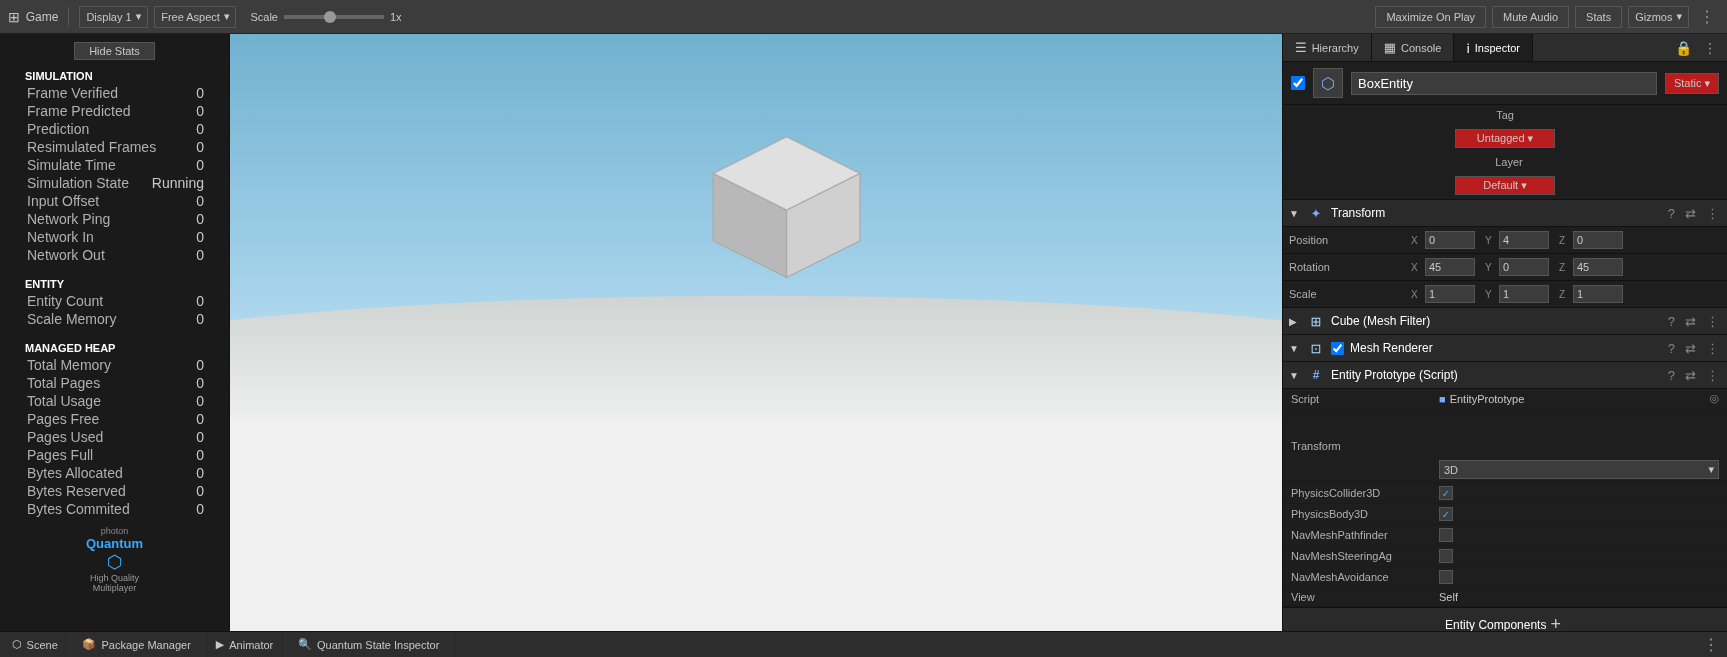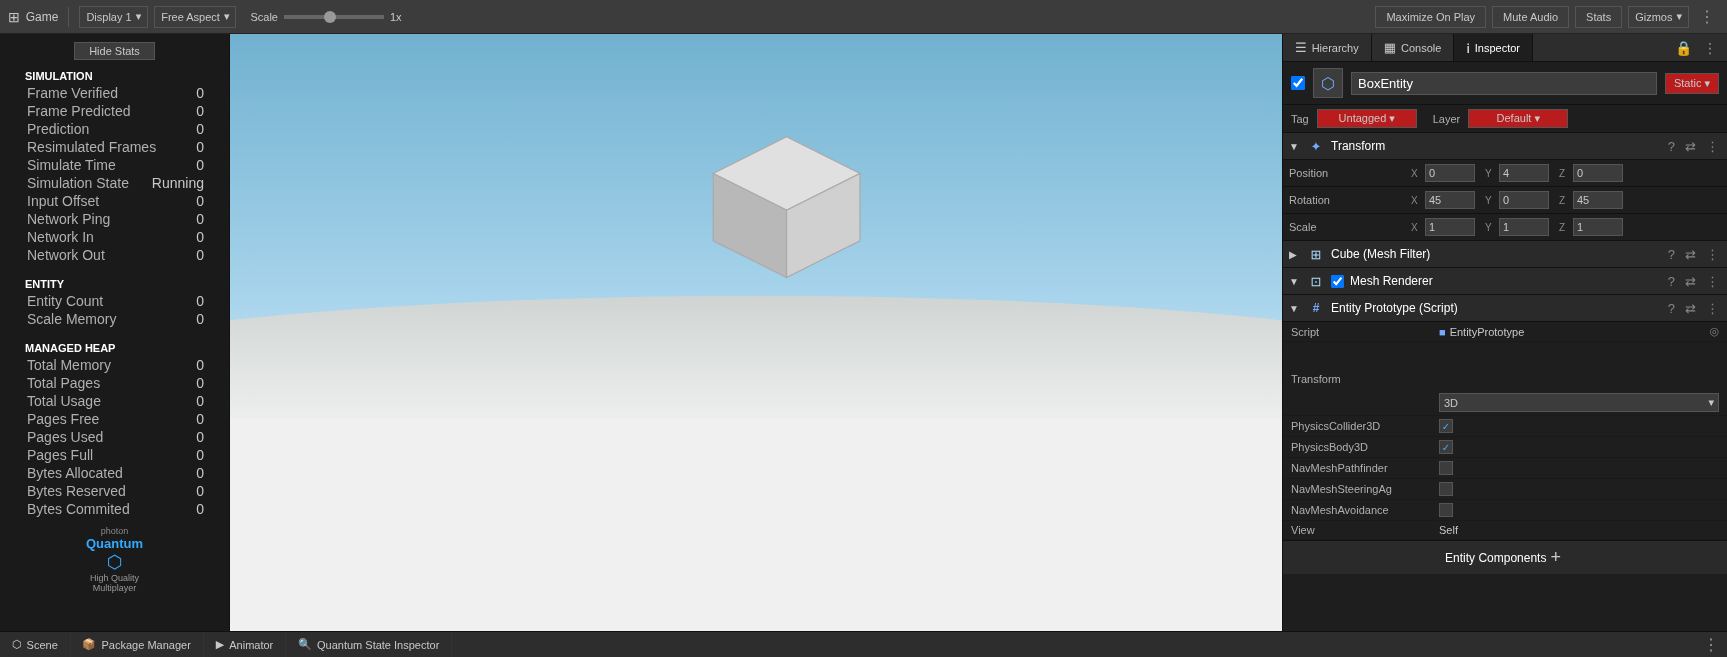--- a/index.html
+++ b/index.html
@@ -241,20 +241,21 @@
       height: 14px;
     }
 
     
     .tag-layer-row {
       display: flex;
       align-items: center;
       padding: 4px 8px;
       gap: 8px;
       border-bottom: 1px solid #111;
+      flex-direction: column;
     }
     .tag-label { color: #b0b0b0; font-size: 11px; }
     .tag-dropdown {
       background: #b91c1c;
       border: 1px solid #555;
       color: #c8c8c8;
       padding: 2px 4px;
       font-size: 11px;
       cursor: pointer;
       min-width: 100px;

